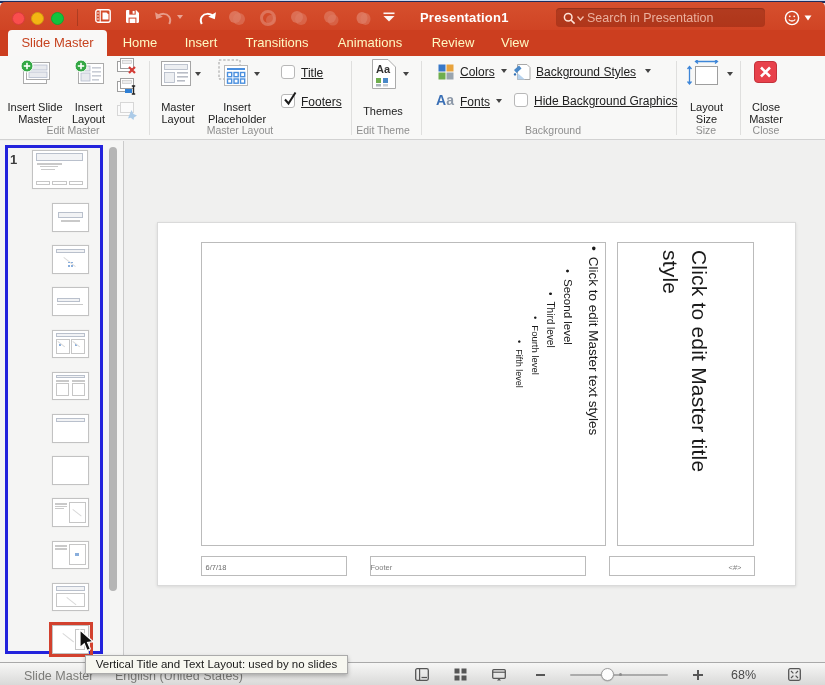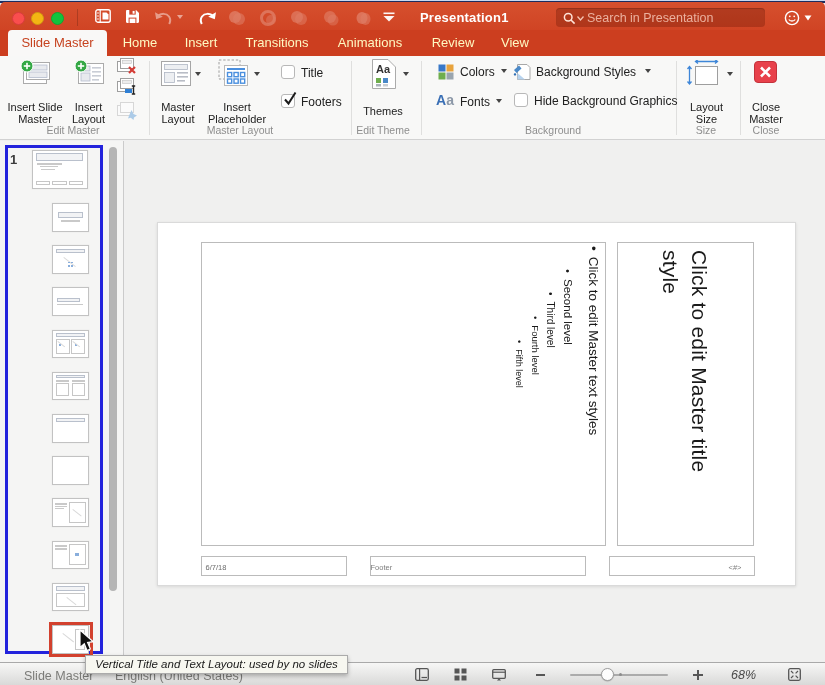--- a/index.html
+++ b/index.html
@@ -34,21 +34,21 @@
   .tab-active { background:#F9F8F7; color:#C64320; border-radius:4px 4px 0 0; font-weight:400; }
   .share-wrap { position:absolute; right:14px; top:0; height:26px; color:#fff; font-size:13px; line-height:26px; }
 
   
   .ribbon { position:absolute; left:0; top:56px; width:825px; height:84px; background:#F8F8F7; border-bottom:1px solid #D2D2D2; }
   .rib-sep { position:absolute; top:5px; width:1px; height:74px; background:#DFDFDE; }
   .grp-label { position:absolute; top:68px; font-size:10.5px; color:#8E8E8E; text-align:center; }
   .rbtn-label { position:absolute; font-size:11px; line-height:11.5px; color:#212121; text-align:center; white-space:pre-line;margin-top:8px; }
   .dd-arrow { position:absolute; width:0; height:0; border-left:3.5px solid transparent; border-right:3.5px solid transparent; border-top:4.5px solid #444; }
   .chk { position:absolute; width:14px; height:14px; background:#FFFFFF; border:1px solid #B8B8B8; border-radius:3px; }
-  .chk-label { position:absolute; font-size:12px; color:#212121; }
+  .chk-label { position:absolute; font-size:12px; color:#212121;text-decoration:underline; }
 
   
   .content { position:absolute; left:0; top:141px; width:825px; height:521px; }
   .panel { position:absolute; left:0; top:0; width:124px; height:521px; background:#F5F5F4; border-right:1px solid #CBCBCB; }
   .canvas { position:absolute; left:125px; top:0; width:700px; height:521px; background:#F0F0EF; }
 
   .blue-ring { position:absolute; left:5px; top:4px; width:98px; height:509px; border:3px solid #2323DC; }
   .panel-num { position:absolute; left:10px; top:11px; font-size:13px; font-weight:bold; color:#3C3C3C; }
   .vscroll { position:absolute; left:109px; top:6px; width:8px; height:444px; background:#B5B5B5; border-radius:4px; }
 
@@ -81,35 +81,35 @@
   .lv5 { font-size:9px;    line-height:13px; padding-inline-start:97px; margin-block-start:3px !important; }
   .blt { margin-inline-end:6px; }
   .ftr-text { position:absolute; font-size:7.5px; color:#7C7C7C; top:6px; }
 
   
   .cursor { position:absolute; left:79px; top:488px; }
 
   
   .tooltip { position:absolute; left:85px; top:655px; width:263px; height:18.5px; background:#F7F7F0;
              border:1px solid #ABABAB; box-shadow:0 2px 4px rgba(0,0,0,0.28); font-size:11.5px; color:#1A1A1A;
-             line-height:17px; text-align:center; white-space:nowrap; z-index:30;font-style:italic; }
+             line-height:17px; text-align:center; white-space:nowrap; z-index:30; }
 
   
   .statusbar { position:absolute; left:0; top:662px; width:825px; height:23px;
                background:linear-gradient(#F7F7F6,#D9D9D8); border-top:1px solid #A9A9A9; overflow:hidden; }
   .st-text { position:absolute; top:6px; font-size:12.5px; color:#7B7B78; }
   .st-icon { position:absolute; top:5px; }
   .zoom-minus { position:absolute; left:536px; top:11px; width:9px; height:1.5px; background:#565656; }
   .zoom-track { position:absolute; left:570px; top:11px; width:98px; height:2px; background:#ABABAB; border-radius:1px; }
   .zoom-dot { position:absolute; left:619px; top:10px; width:3px; height:3px; border-radius:50%; background:#8C8C8C; }
   .zoom-thumb { position:absolute; left:601px; top:5px; width:13px; height:13px; border-radius:50%;
                 background:#FDFDFD; border:0.5px solid #9E9E9E; box-shadow:0 0.5px 1px rgba(0,0,0,0.25); }
   .zoom-plus1 { position:absolute; left:693px; top:11px; width:10px; height:1.5px; background:#565656; }
   .zoom-plus2 { position:absolute; left:697.2px; top:7px; width:1.5px; height:10px; background:#565656; }
-  .zoom-pct { position:absolute; left:731px; top:5px; font-size:12.5px; color:#4A4A4A;font-style:italic; }
+  .zoom-pct { position:absolute; left:731px; top:5px; font-size:12.5px; color:#4A4A4A; }
 </style>
 </head>
 <body>
 
 <div class="top-strip-light"></div>
 <div class="top-strip-dark"></div>
 
 <div class="titlebar">
   <div class="tl tl-red"></div>
   <div class="tl tl-yellow"></div>

